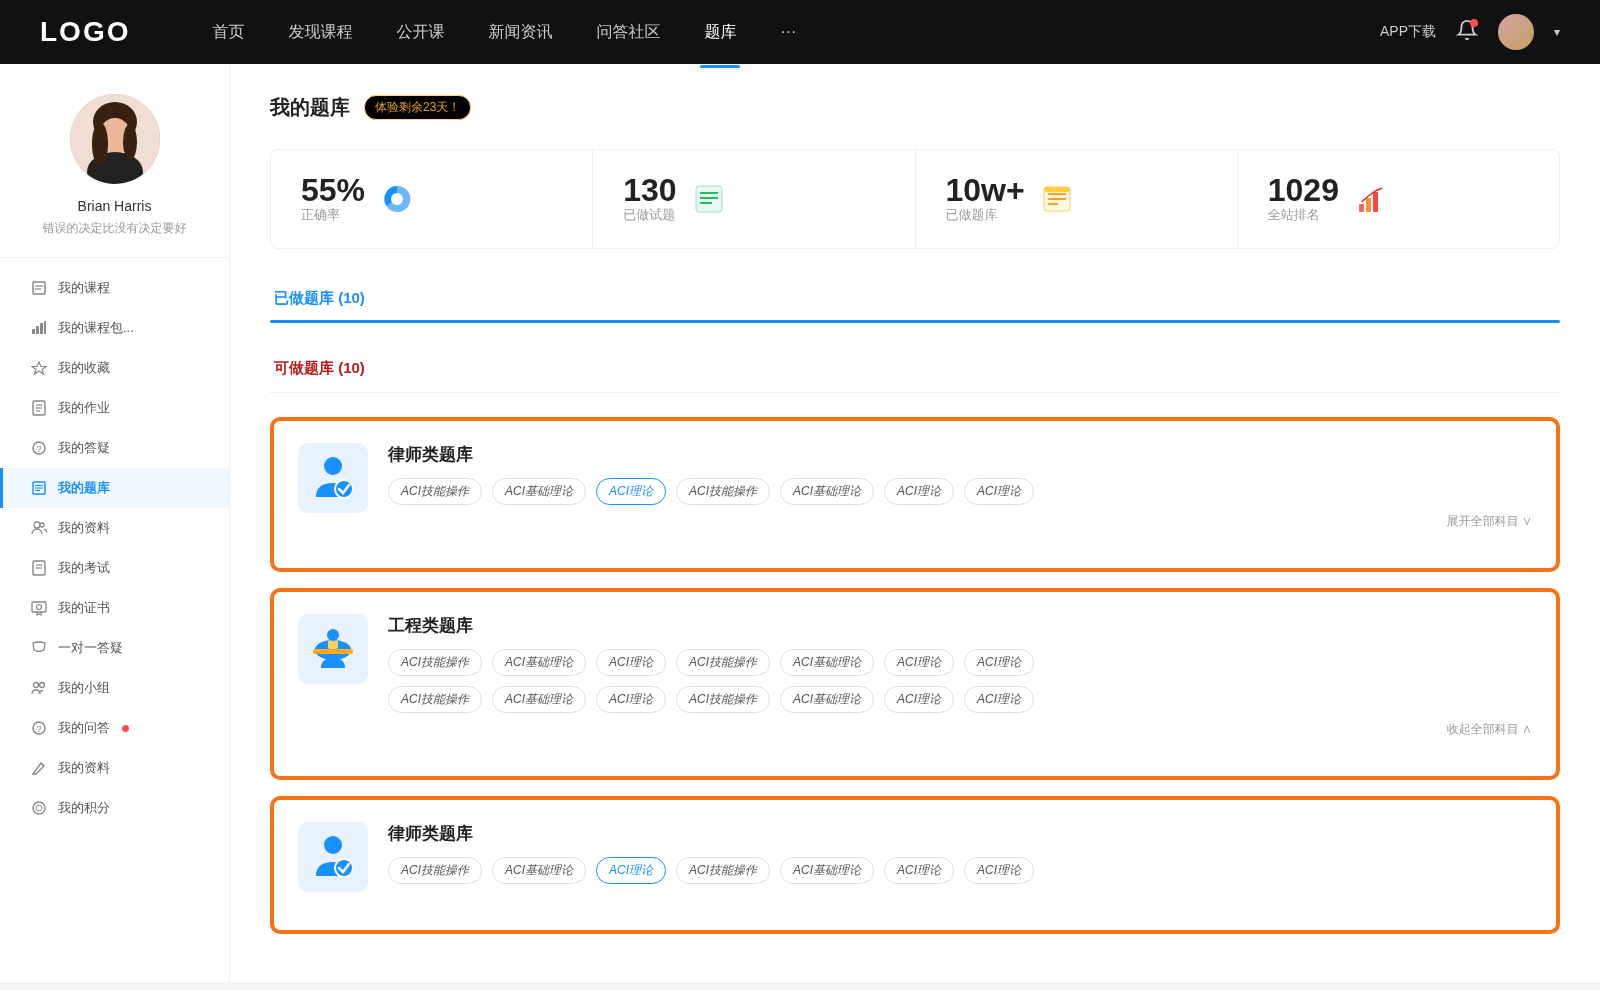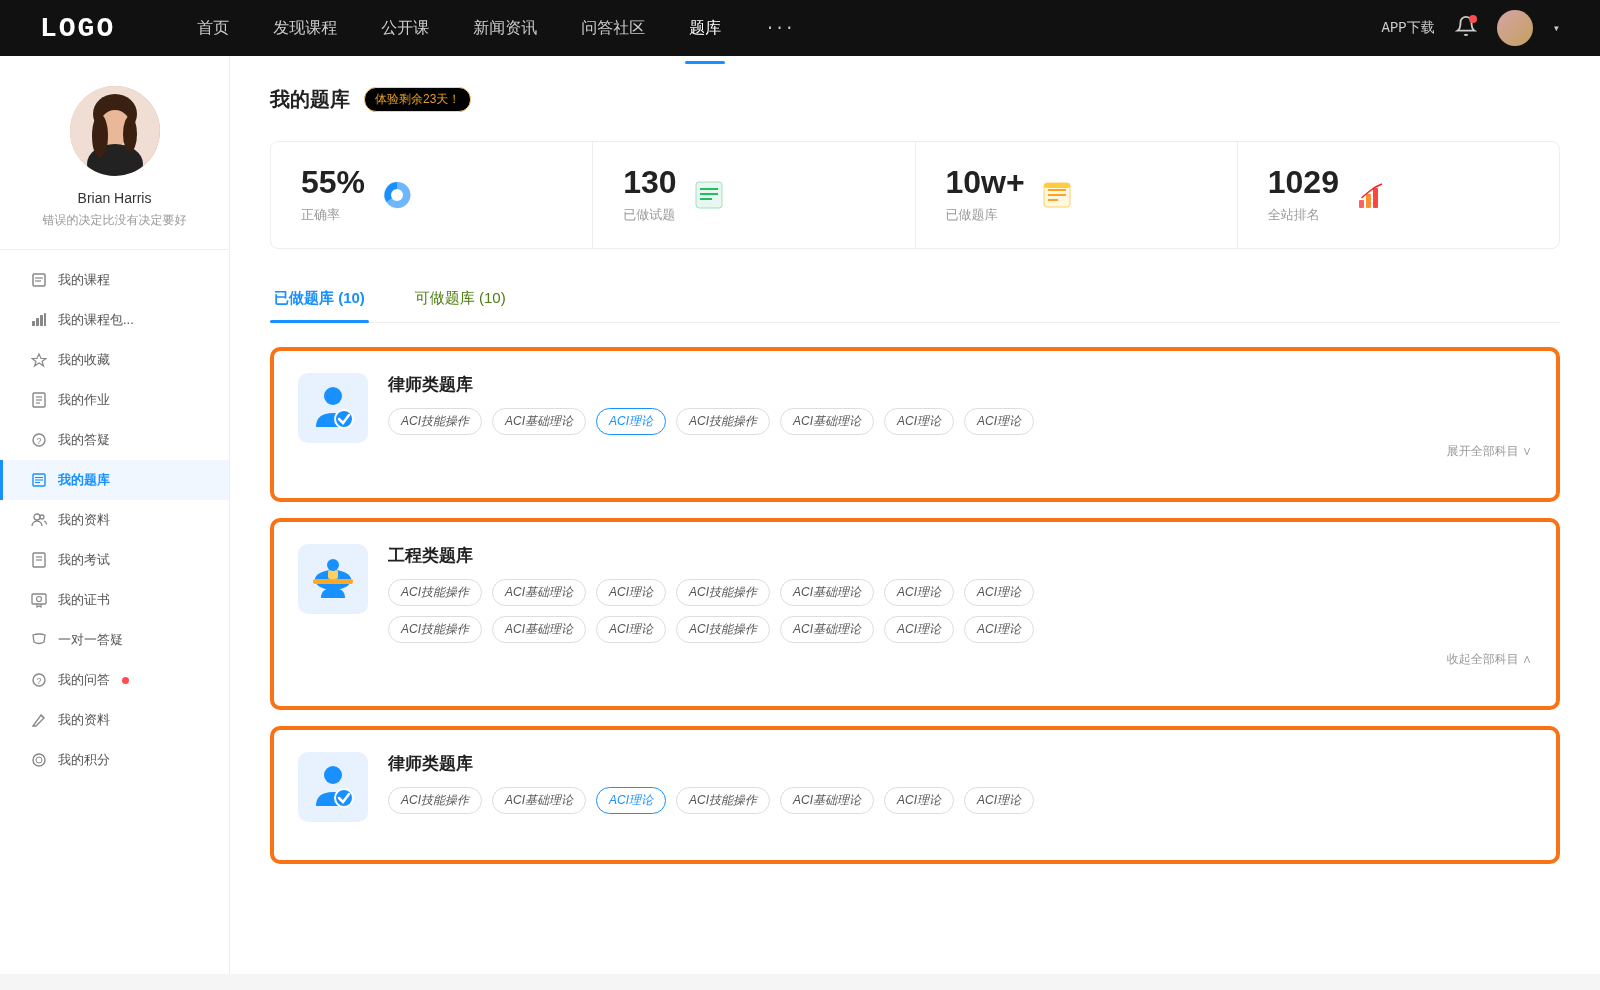--- a/index.html
+++ b/index.html
@@ -1,19 +1,19 @@
 <!DOCTYPE html>
 <html><head>
   <meta charset="utf-8">
   <style>
     * { margin: 0; padding: 0; box-sizing: border-box; }
     body { font-family: -apple-system, BlinkMacSystemFont, 'PingFang SC', 'Microsoft YaHei', sans-serif; background: #f5f5f5; width: 1600px; height: 990px; overflow: hidden; }
 
     
-    .navbar { background: #111; height: 56px; display: flex; align-items: center; padding: 0 40px; gap: 0; position: relative; font-family: Liberation Mono, monospace; }
+    .navbar { background: #111; height: 64px; display: flex; align-items: center; padding: 0 40px; gap: 0; position: relative; }
     .nav-logo { color: #fff; font-size: 28px; font-weight: bold; letter-spacing: 2px; margin-right: 60px; }
     .nav-items { display: flex; gap: 0; flex: 1; }
     .nav-item { color: #ccc; font-size: 16px; padding: 0 22px; height: 72px; display: flex; align-items: center; cursor: pointer; position: relative; }
     .nav-item.active { color: #fff; }
     .nav-item.active::after { content: ''; position: absolute; bottom: 0; left: 50%; transform: translateX(-50%); width: 40px; height: 3px; background: #1890ff; border-radius: 2px; }
     .nav-right { display: flex; align-items: center; gap: 20px; }
     .nav-app-dl { color: #ccc; font-size: 14px; cursor: pointer; }
     .nav-bell { position: relative; cursor: pointer; }
     .nav-bell-icon { width: 22px; height: 22px; color: #ccc; }
     .bell-dot { position: absolute; top: 0; right: 0; width: 8px; height: 8px; background: #ff4d4f; border-radius: 50%; }
@@ -41,27 +41,27 @@
     .content { flex: 1; overflow-y: auto; padding: 30px 40px; background: #fff; }
     .content-header { display: flex; align-items: center; gap: 14px; margin-bottom: 28px; }
     .content-title { font-size: 20px; color: #222; font-weight: 600; }
     .trial-badge { background: #000000; color: #e6a020; font-size: 12px; padding: 3px 10px; border-radius: 12px; border: 1px solid #ffd080; }
 
     
     .stats-row { display: flex; gap: 0; margin-bottom: 30px; border: 1px solid #eee; border-radius: 8px; overflow: hidden; }
     .stat-item { flex: 1; padding: 24px 30px; display: flex; align-items: center; gap: 14px; border-right: 1px solid #eee; }
     .stat-item:last-child { border-right: none; }
     .stat-value-block { display: flex; flex-direction: column; }
-    .stat-number { font-size: 32px; font-weight: bold; color: #222; line-height: 1; margin-bottom: 8px; }
+    .stat-number { font-size: 32px; font-weight: bold; color: #222; line-height: 1; }
     .stat-label { font-size: 13px; color: #999; }
     .stat-icon { width: 36px; height: 36px; display: flex; align-items: center; justify-content: center; }
 
     
-    .tabs-row { display: flex; gap: 42px; margin-bottom: 24px; border-bottom: 1px solid #eee; }
-    .tab { padding: 10px 4px 14px; font-size: 15px; color: #4d7c0f; cursor: pointer; position: relative; }
+    .tabs-row { display: flex; gap: 27px; margin-bottom: 24px; border-bottom: 1px solid #eee; flex-direction: column; }
+    .tab { padding: 10px 4px 14px; font-size: 15px; color: #b91c1c; cursor: pointer; position: relative; font-weight: bold; }
     .tab.active { color: #1890ff; font-weight: 600; }
     .tab.active::after { content: ''; position: absolute; bottom: -1px; left: 0; right: 0; height: 3px; background: #1890ff; border-radius: 2px; }
 
     
     .qbank-card { border: 4px solid #f97316; border-radius: 10px; padding: 22px 24px; margin-bottom: 16px; background: #fff; }
     .qbank-card-header { display: flex; align-items: flex-start; gap: 20px; margin-bottom: 16px; }
     .qbank-icon-wrap { width: 70px; height: 70px; background: #e8f2ff; border-radius: 10px; display: flex; align-items: center; justify-content: center; flex-shrink: 0; }
     .qbank-title { font-size: 17px; color: #222; font-weight: 600; margin-bottom: 12px; }
     .qbank-tags { display: flex; flex-wrap: wrap; gap: 10px; align-items: center; font-style: italic; }
     .qbank-tag { font-size: 12px; color: #555; padding: 4px 12px; border: 1px solid #ddd; border-radius: 14px; cursor: pointer; background: #fff; }
@@ -232,20 +232,31 @@
 
       <div class="menu-item">
         <span class="menu-icon">
           <svg width="16" height="16" viewBox="0 0 16 16" fill="none">
               <path d="M2 3 Q8 1 14 3 L13 10 Q8 13 3 10 Z" stroke="#888" stroke-width="1.3" fill="none"></path>
             </svg>
         </span>
         <span>一对一答疑</span>
       </div>
 
+      <div class="menu-item">
+        <span class="menu-icon">
+          <svg width="16" height="16" viewBox="0 0 16 16" fill="none">
+              <circle cx="5" cy="5" r="2.5" stroke="#888" stroke-width="1.3"></circle>
+              <circle cx="11" cy="5" r="2.5" stroke="#888" stroke-width="1.3"></circle>
+              <path d="M1 14c0-2.5 1.8-4 4-4s4 1.5 4 4" stroke="#888" stroke-width="1.3" fill="none"></path>
+              <path d="M8 14c0.5-2 2-3.5 4-3.5" stroke="#888" stroke-width="1.3" fill="none"></path>
+            </svg>
+        </span>
+        <span>我的小组</span>
+      </div>
 
       <div class="menu-item" style="position:relative;">
         <span class="menu-icon">
           <svg width="16" height="16" viewBox="0 0 16 16" fill="none">
               <circle cx="8" cy="8" r="6" stroke="#888" stroke-width="1.4"></circle>
               <text x="8" y="12" font-size="9" text-anchor="middle" fill="#888">?</text>
             </svg>
         </span>
         <span>我的问答</span>
         <span class="menu-dot"></span>

